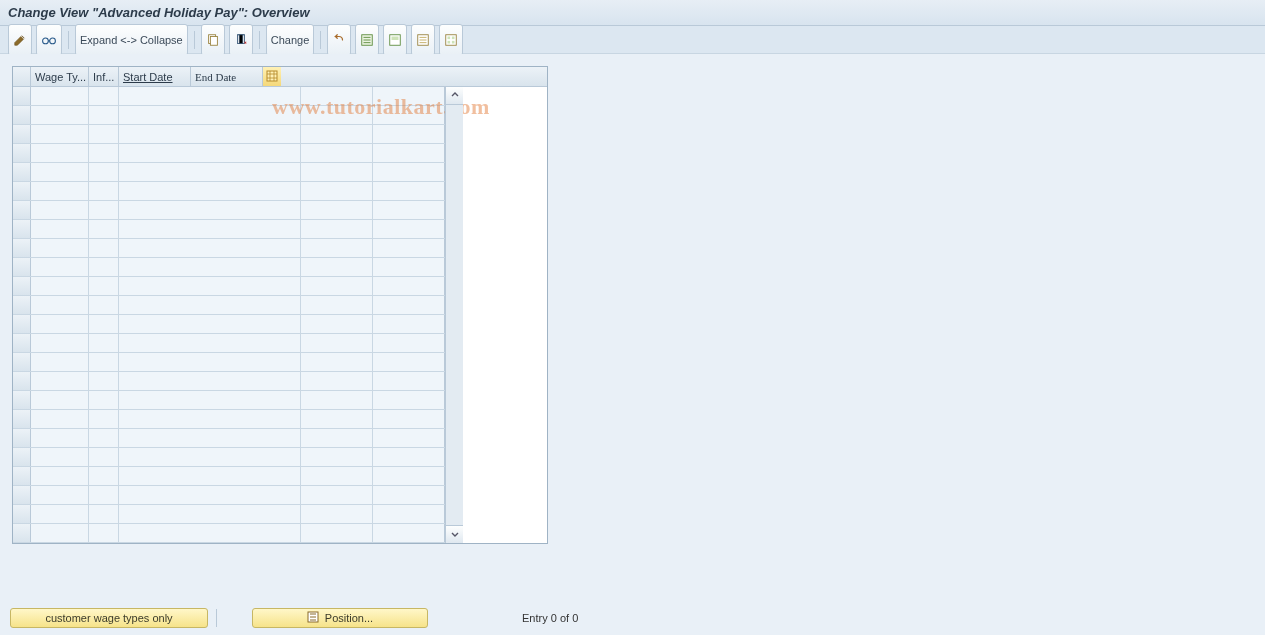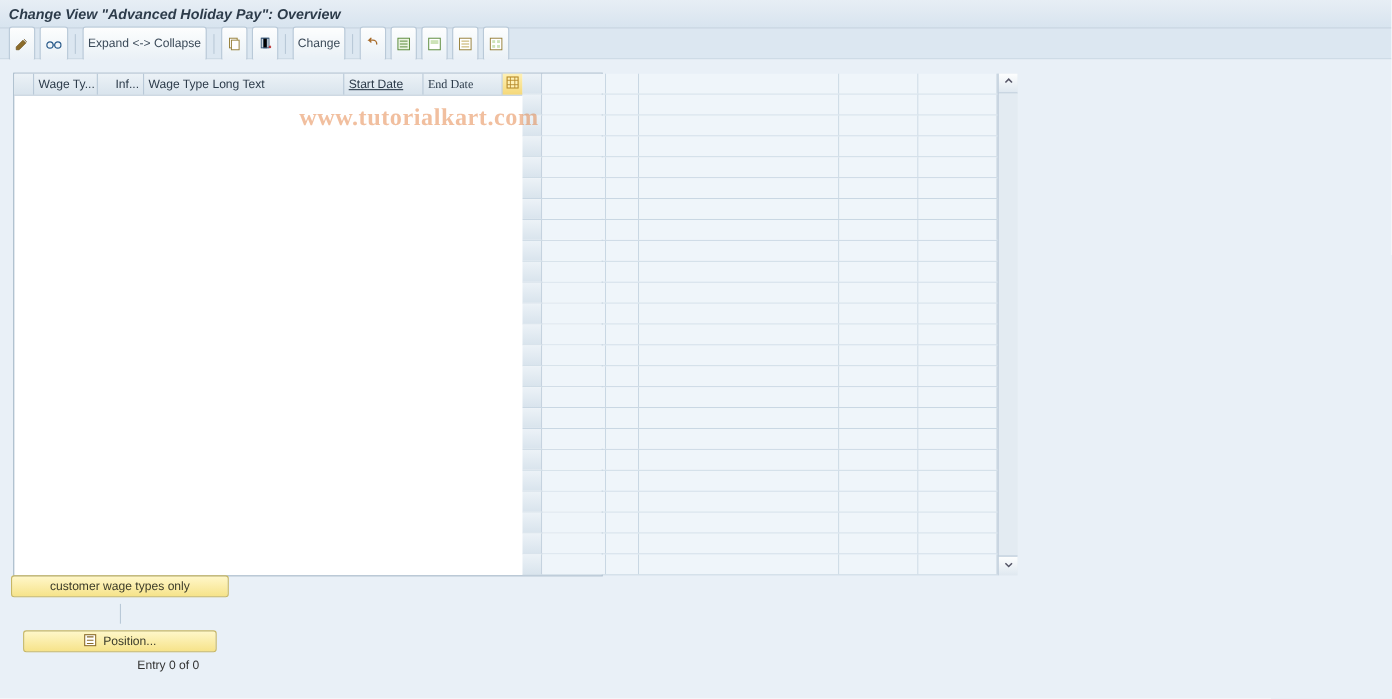--- a/index.html
+++ b/index.html
@@ -14,26 +14,26 @@
     .toolbar { height: 28px; background: #dce7f1; border-bottom: 1px solid #c8d6e2; display: flex; align-items: center; gap: 4px; padding: 0 8px; }
     .toolbar-sep { width: 1px; height: 18px; background: #b9c9d8; margin: 0 2px; }
     .tbtn { height: 32px; min-width: 22px; background: linear-gradient(#fdfefe, #e9f0f6); border: 1px solid #b9c9d8; border-radius: 3px; display: inline-flex; align-items: center; justify-content: center; cursor: pointer; padding: 3px 4px; gap: 4px; color: #3b4a59; }
     .tbtn svg { display: block; }
     .tbtn .lbl { font-size: 11px; color: #3b4a59; }
 
     
     .content { flex: 1; background: #e9f0f7; padding: 12px; position: relative; }
 
     
-    .table-wrap { width: 536px; background: #fff; border: 1px solid #9fb3c5; display: flex; flex-direction: row; }
+    .table-wrap { width: 536px; background: #fff; border: 1px solid #9fb3c5; display: flex; flex-direction: column; }
     .table-header-row { display: flex; height: 20px; background: linear-gradient(#ecf2f7, #d9e4ed); border-bottom: 1px solid #b9c9d8; }
     .th { border-right: 1px solid #b9c9d8; display: flex; align-items: center; padding: 0 4px; font-size: 11px; color: #2c3b4a; overflow: hidden; white-space: nowrap; text-overflow: ellipsis; }
     .th.sel   { width: 18px; padding: 0; }
     .th.wt    { width: 58px; }
-    .th.inf   { width: 30px; margin-left: 12px; }
+    .th.inf   { width: 30px; }
     .th.long  { width: 182px; }
     .th.sd    { width: 72px; text-decoration: underline; }
     .th.ed    { width: 72px; font-family: Liberation Serif, serif; }
     .th.cfg   { width: 18px; border-right: none; background: linear-gradient(#fff1b5, #f5d879); display: flex; align-items: center; justify-content: center; }
     .td { border-right: 1px solid #c9d7e3; height: 100%; background: #eff5fa; }
     .td.sel { width: 18px; background: linear-gradient(#ecf2f7, #d9e4ed); border-right: 1px solid #b9c9d8; }
     .td.wt   { width: 58px; }
     .td.inf  { width: 30px; }
     .td.long { width: 182px; }
     .td.sd   { width: 72px; }
@@ -42,24 +42,24 @@
     .table-rows { flex: 0 0 auto; }
     .tr { display: flex; height: 19px; border-bottom: 1px solid #c9d7e3; }
 
     
     .vscroll { width: 18px; background: #e3ebf2; border-left: 1px solid #b9c9d8; position: relative; display: flex; flex-direction: column; }
     .scroll-btn { height: 18px; background: linear-gradient(#fdfefe, #dfe8f0); border-bottom: 1px solid #b9c9d8; display: flex; align-items: center; justify-content: center; cursor: pointer; }
     .scroll-btn.bottom { border-bottom: none; border-top: 1px solid #b9c9d8; }
     .scroll-track { flex: 1; background: #e3ebf2; }
 
     
-    .bottombar { position: absolute; left: 10px; bottom: 24px; display: flex; align-items: center; gap: 6px; flex-direction: column; }
+    .bottombar { position: absolute; left: 10px; bottom: 7px; display: flex; align-items: center; gap: 6px; }
     .btn { height: 20px; background: linear-gradient(#fff7c9, #f6e38a); border: 1px solid #c7b764; border-radius: 3px; display: inline-flex; align-items: center; justify-content: center; padding: 0 10px; font-size: 11px; color: #3b3b2a; cursor: pointer; }
     .btn.wide1 { width: 198px; }
-    .btn.wide2 { width: 176px; }
+    .btn.wide2 { width: 176px; margin-left: 27px; }
     .btn .lbl { pointer-events: none; }
     .btn.iconed { gap: 6px; }
     .bottom-sep { width: 1px; height: 18px; background: #b9c9d8; margin: 0 2px; }
     .entry-label { margin-left: 88px; color: #333; font-size: 11px; }
 
     
     .watermark { position: absolute; left: 272px; top: 40px; color: rgba(223,112,42,0.45); font-size: 22px; font-weight: 600; letter-spacing: 0.5px; pointer-events: none; user-select: none; font-family: "Times New Roman", serif; }
   </style>
 </head>
 <body>
@@ -160,21 +160,20 @@
   </div>
 
   <div class="content">
     <div class="watermark">www.tutorialkart.com</div>
 
     <div class="table-wrap">
       <div class="table-header-row">
         <div class="th sel"></div>
         <div class="th wt">Wage Ty...</div>
         <div class="th inf">Inf...</div>
-        <div class="th long">Wage Type Long Text</div>
         <div class="th sd">Start Date</div>
         <div class="th ed">End Date</div>
         <div class="th cfg">
           <span>
             <svg width="12" height="12" viewBox="0 0 12 12">
                 <rect x="1" y="1" width="10" height="10" fill="#fff1b5" stroke="#b68a2a" stroke-width="1"></rect>
                 <path d="M4 1v10M8 1v10M1 4h10M1 8h10" stroke="#b68a2a" stroke-width="0.8"></path>
               </svg>
           </span>
         </div>

